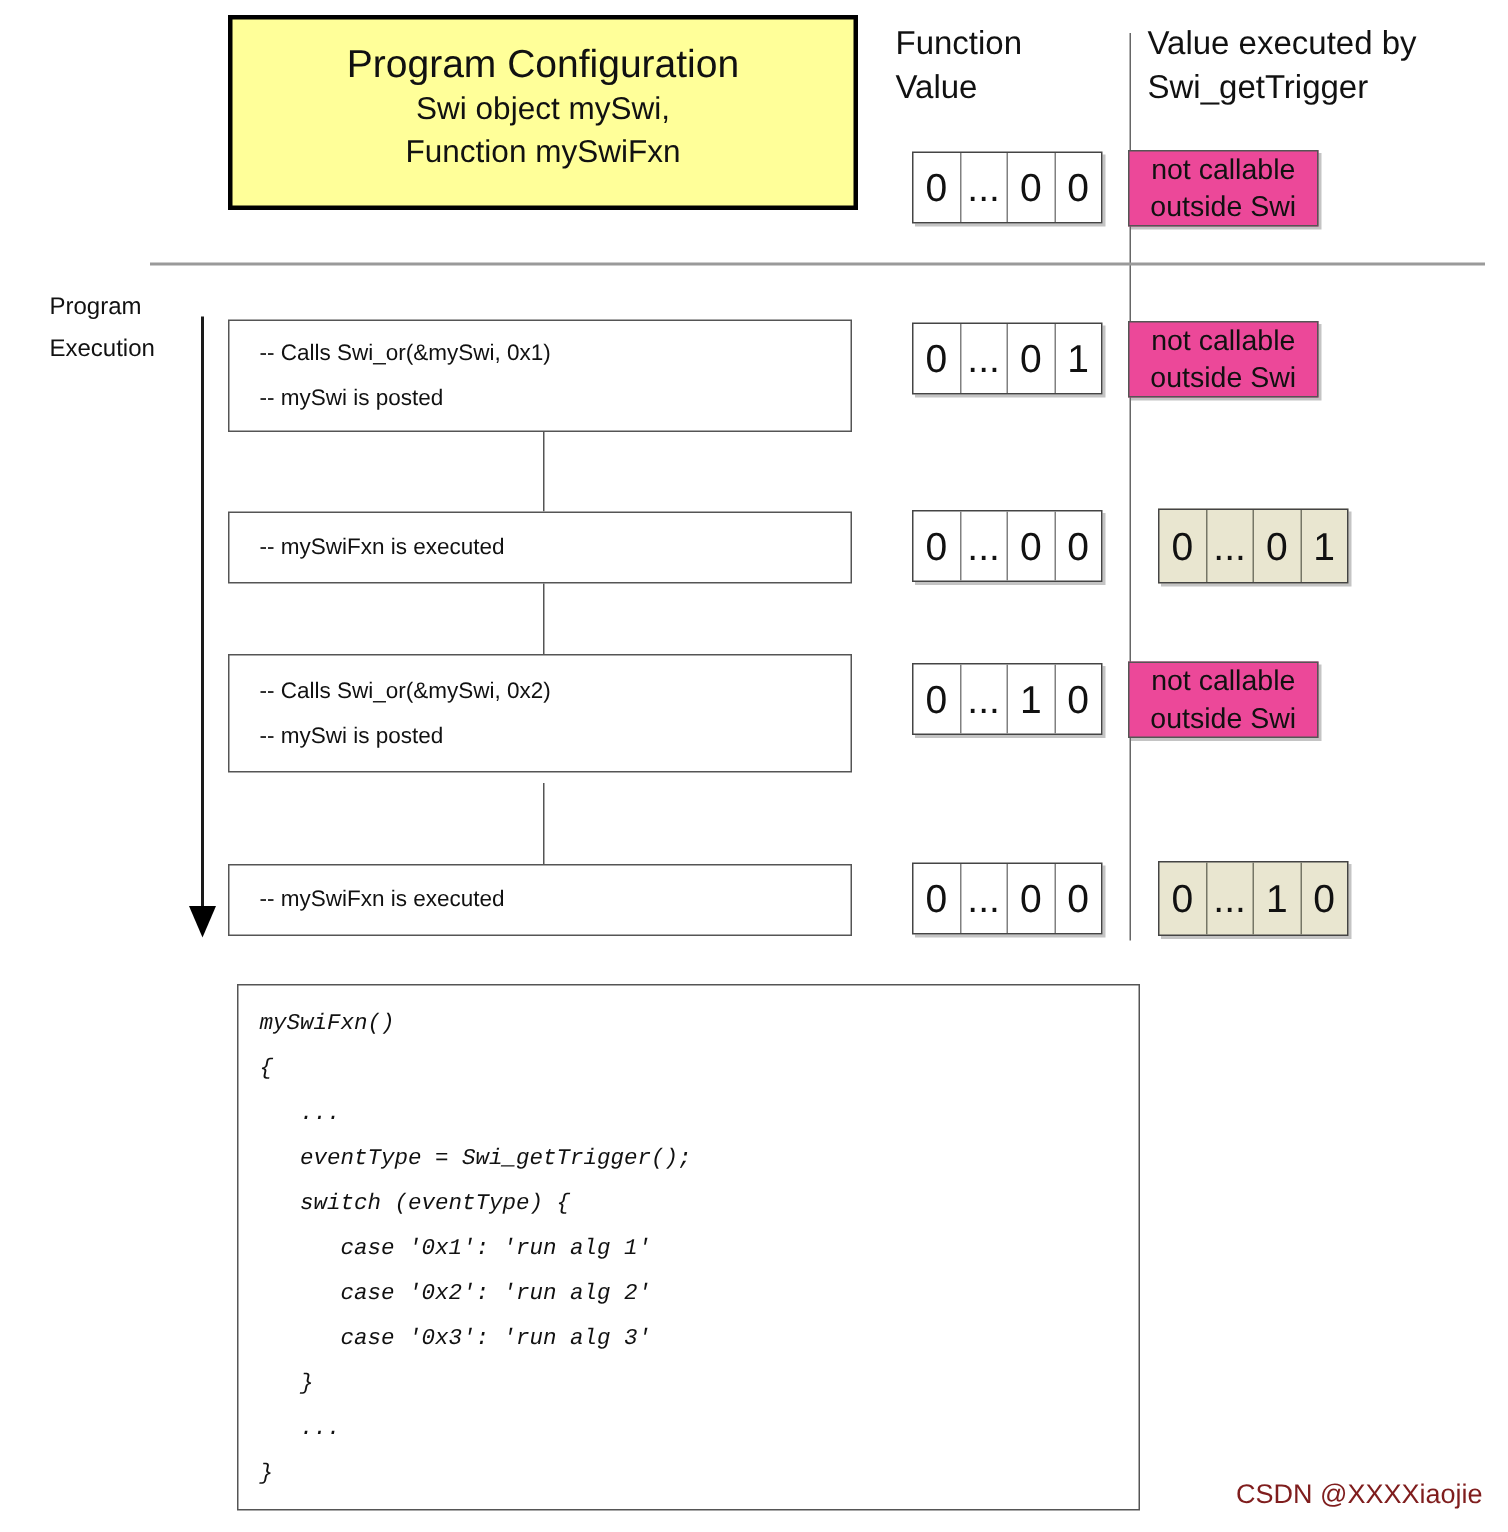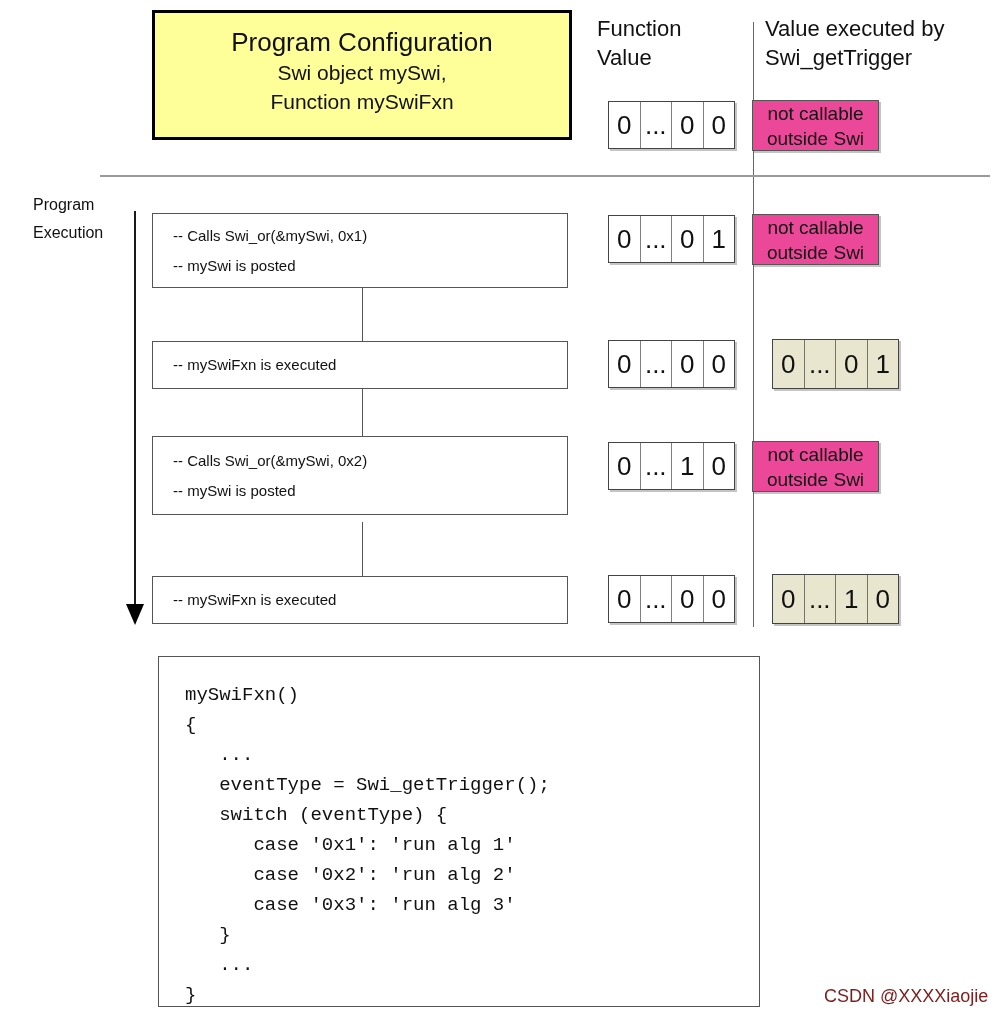--- a/index.html
+++ b/index.html
@@ -108,24 +108,25 @@
   .val-4 { top: 574px; }
 
   
   .code-box {
     left: 158px; top: 656px; width: 602px; height: 351px;
     background: #fff;
     border: 1px solid #555;
     box-sizing: border-box;
   }
   .code-box pre {
-    margin: 12px; padding: 11px 0 0 14px;
+    margin: 0; padding: 11px 0 0 14px;
     font-family: "Liberation Mono", "DejaVu Sans Mono", monospace;
-    font-size: 19px; line-height: 30px;
+    font-size: 15px; line-height: 30px;
     color: #111;
+    font-style: italic;
   }
 
   
   .watermark { left: 824px; top: 986px; font-size: 18px; color: #7f1d1d; }
 </style>
 </head>
 <body>
 
 <div id="stage">
 

